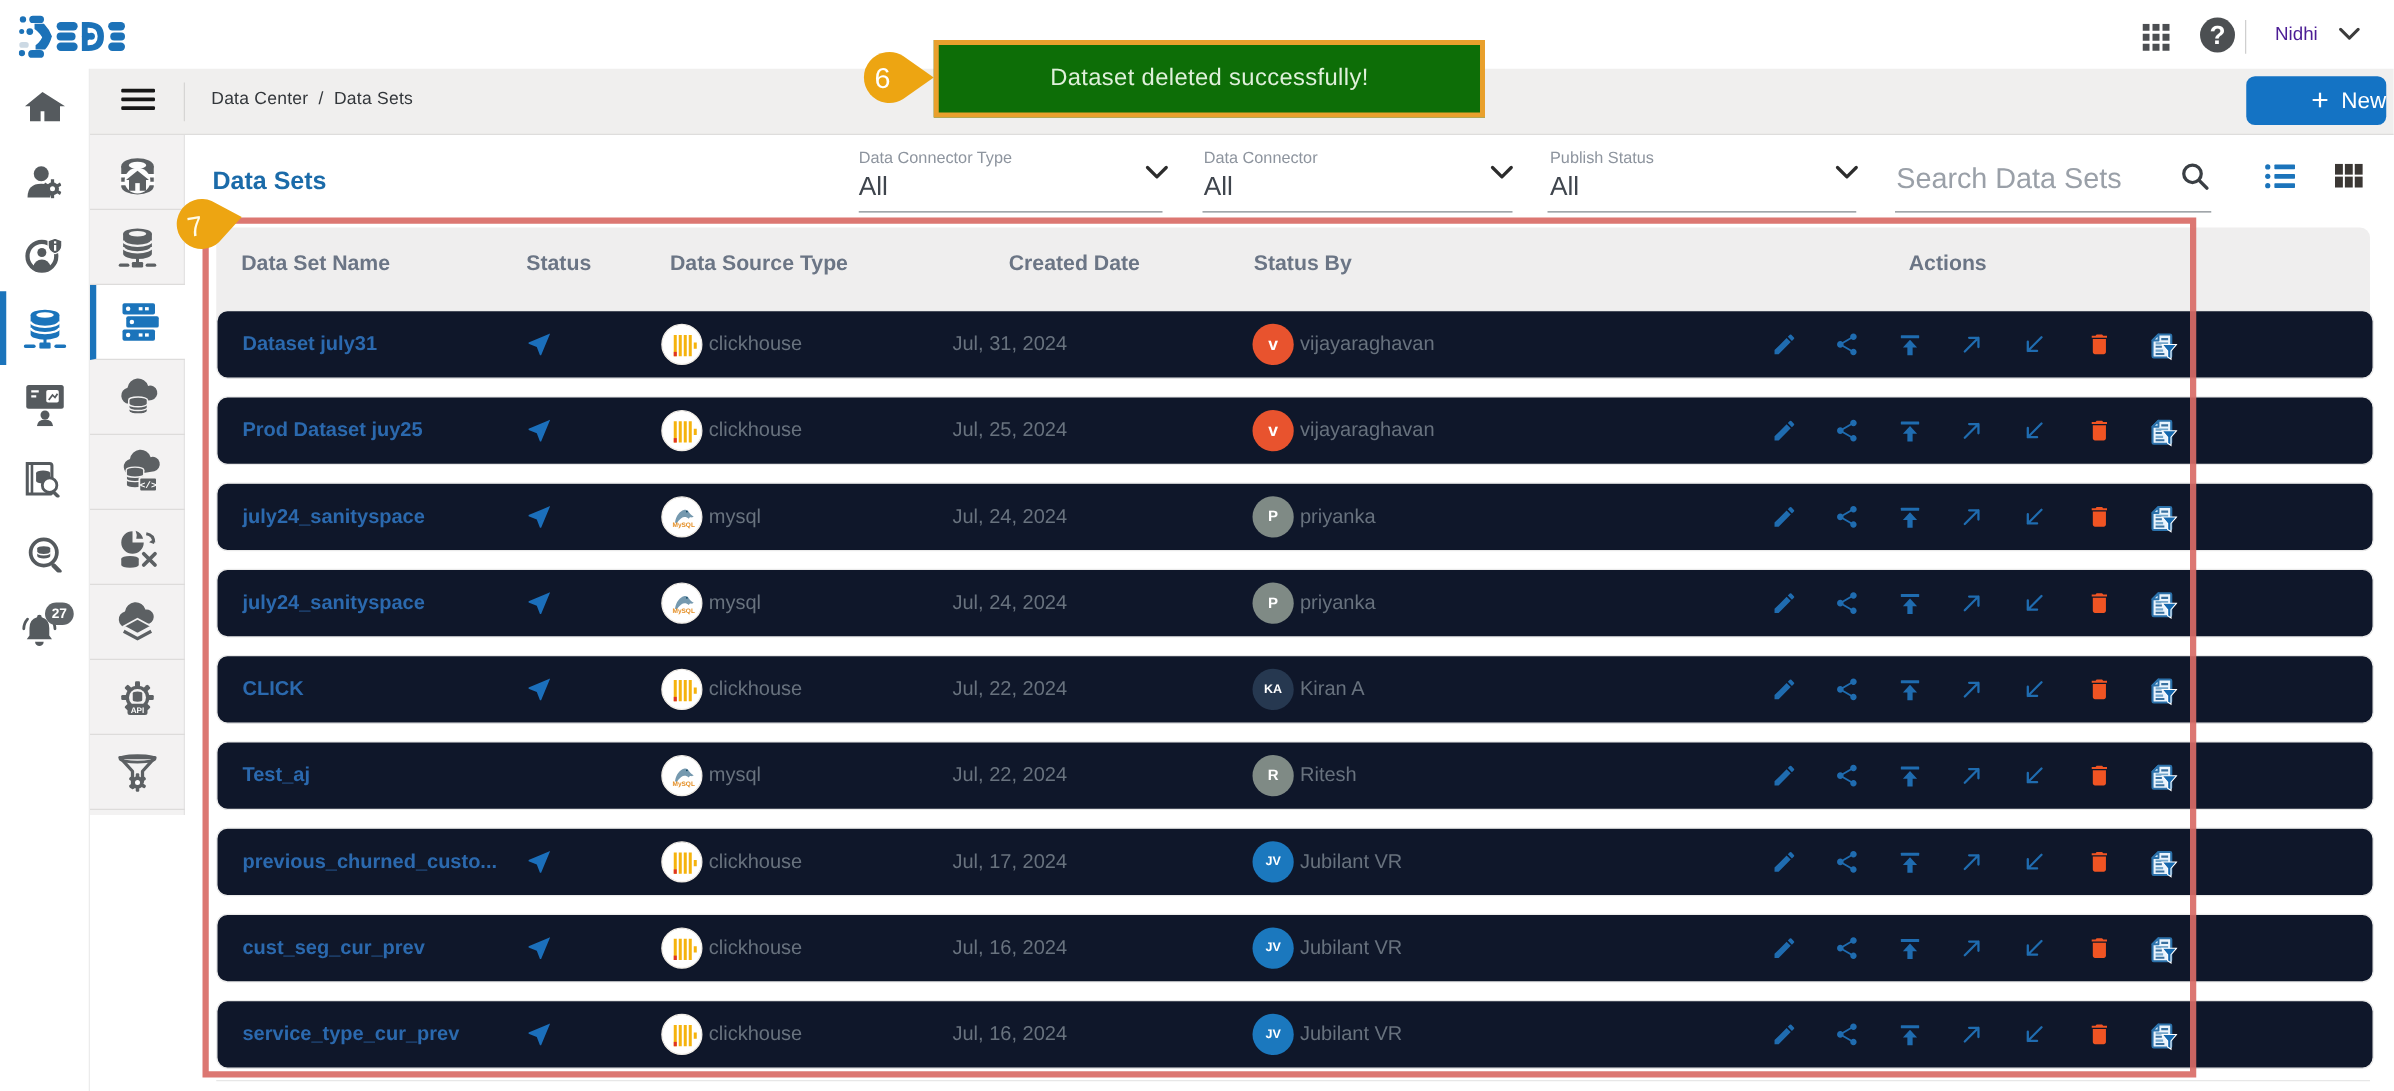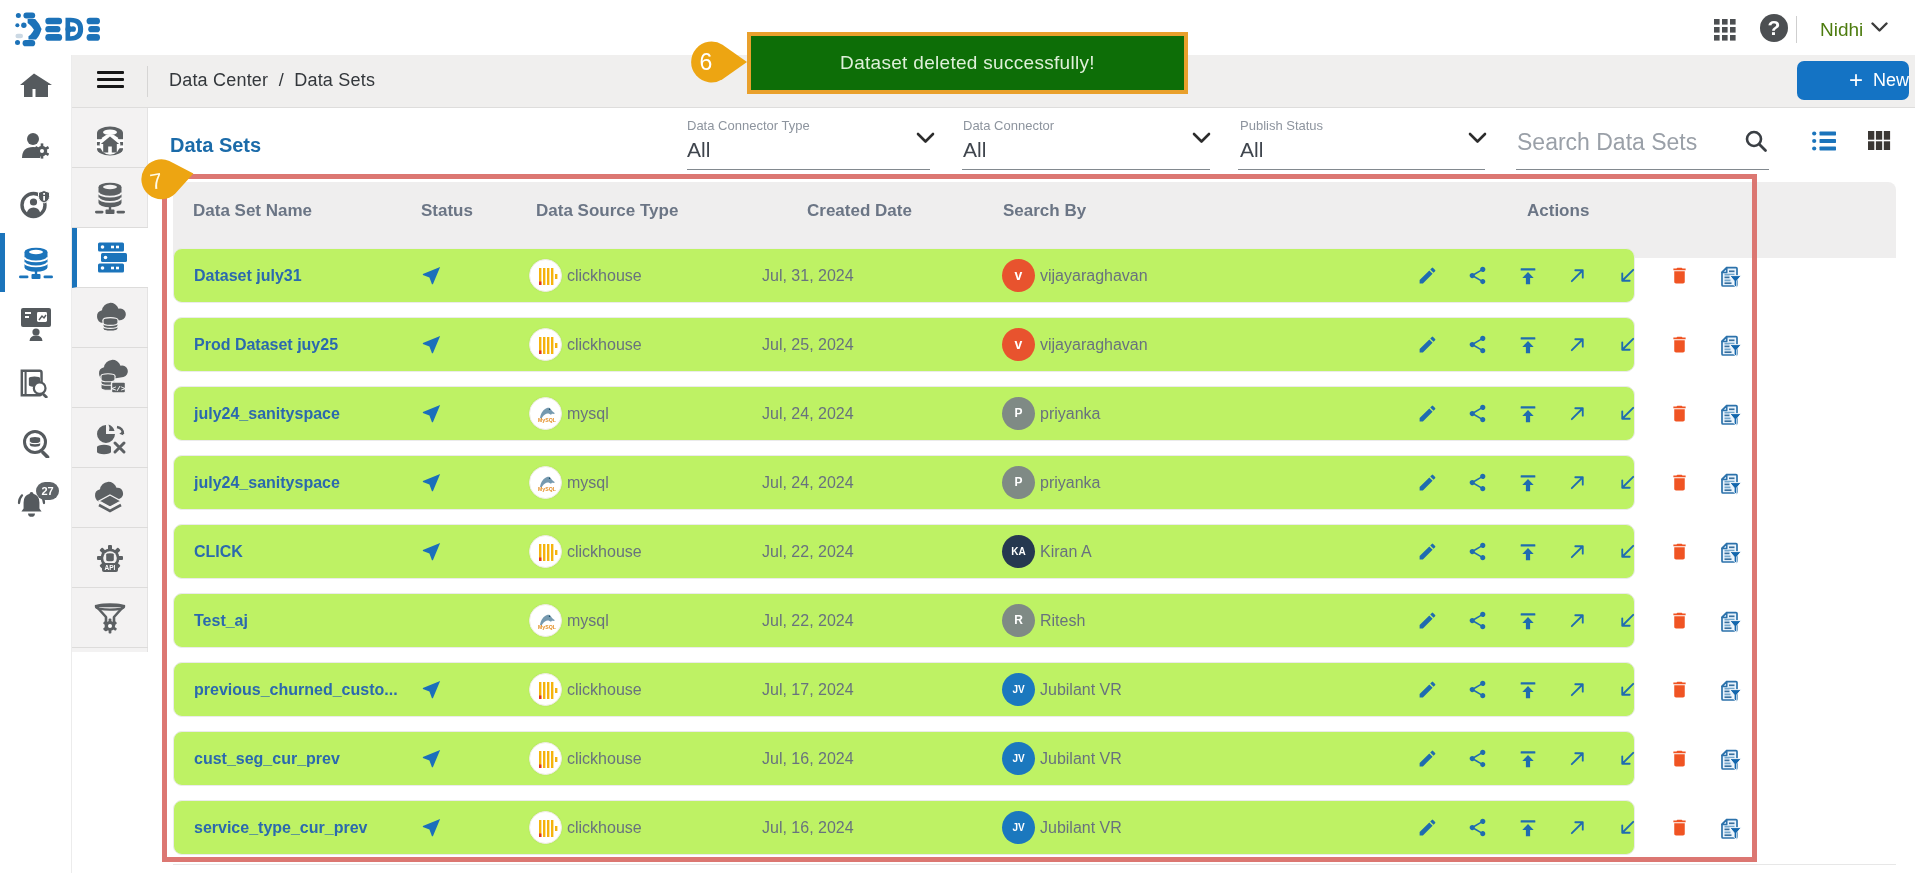--- a/index.html
+++ b/index.html
@@ -6,28 +6,28 @@
   html,body { width:1915px; height:873px; overflow:hidden; background:#fff;
     font-family:"Liberation Sans", sans-serif; }
   #app { position:relative; width:1915px; height:873px; background:#fff; }
   .abs { position:absolute; }
 
   
   #topbar { left:0; top:0; width:1915px; height:55px; background:#fff; }
   #gridicon { left:1714px; top:19px; }
   #helpicon { left:1759px; top:13px; }
   #topdivider { left:1796px; top:16px; width:1px; height:27px; background:#cfcfcf; }
-  #nidhi { left:1820px; top:19px; font-size:19px; color:#4d7c0f; }
+  #nidhi { left:1820px; top:19px; font-size:15px; color:#4c1d95; }
   #nidhichev { left:1871px; top:22px; }
 
   
   #crumbbar { left:72px; top:55px; width:1843px; height:53px; background:#f0efee; border-bottom:1px solid #dedddc; }
   #hamburger { left:97px; top:71px; width:27px; height:17px; }
   #hamburger div { height:3px; background:#161616; margin-bottom:4px; border-radius:1px; }
-  #crumbtext { left:169px; top:70px; font-size:18px; color:#33373b; font-weight:500; letter-spacing:.2px;}
+  #crumbtext { left:169px; top:70px; font-size:14px; color:#33373b; font-weight:500; letter-spacing:.2px;}
   #newbtn { left:1797px; top:61px; width:112px; height:39px; background:#1473c4; border-radius:7px;
      color:#fff; font-size:18px; text-align:right; line-height:38px; }
 
   
   #col1 { left:0; top:55px; width:72px; height:818px; background:#fff; border-right:1px solid #ececec; }
   #c1active { left:0; top:233px; width:5px; height:59px; background:#1b74bb; }
 
   
   #col2 { left:72px; top:108px; width:76px; height:544px; background:#f3f2f2; border-right:1px solid #e4e3e3;}
   .c2cell { position:absolute; left:0; width:76px; height:60px; border-bottom:1px solid #dddcdb;
@@ -38,21 +38,21 @@
   #dstitle { left:170px; top:134px; font-size:20px; font-weight:bold; color:#1b6ba9; }
   .flabel { position:absolute; font-size:13px; color:#8d949e; }
   .fval   { position:absolute; font-size:21px; color:#3f454d; }
   .fline  { position:absolute; height:1px; background:#82898f; top:169px; }
   #searchph { left:1517px; top:129px; font-size:23px; color:#9aa0a8; }
   #searchline { left:1516px; top:169px; width:253px; height:1px; background:#82898f; }
 
   
   #thead { left:173px; top:182px; width:1723px; height:76px; background:#efeeee; border-radius:8px 8px 0 0; }
   .th { position:absolute; top:0; height:58px; line-height:58px; font-size:17px; font-weight:bold; color:#6b7585; }
-  .rowcard { position:absolute; left:173px; width:1462px; height:55px; background:#bef264;
+  .rowcard { position:absolute; left:173px; width:1726px; height:55px; background:#0f172a;
      border:1px solid #ebebeb; border-radius:9px; }
   .rname { position:absolute; left:20px; top:0; height:53px; line-height:53px; font-size:16px; font-weight:bold; color:#2b69ae; }
   .rtype { position:absolute; left:393px; top:0; height:53px; line-height:53px; font-size:16px; color:#68727e; }
   .rdate { position:absolute; left:588px; top:0; height:53px; line-height:53px; font-size:16px; color:#68727e; }
   .rby   { position:absolute; left:866px; top:0; height:53px; line-height:53px; font-size:16px; color:#68727e; }
   .avatar { position:absolute; left:828px; top:10px; width:33px; height:33px; border-radius:50%;
      color:#fff; text-align:center; font-weight:bold; }
   .statusic { position:absolute; left:246px; top:15px; }
   .typeic { position:absolute; left:355px; top:10px; width:33px; height:33px; border-radius:50%;
      background:#fff; border:1px solid #f0ece6; box-shadow:0 0 2px rgba(0,0,0,.06); }
@@ -345,21 +345,21 @@
       <path d="M2 2 L9.5 9.5 L17 2" fill="none" stroke="#2c2c2c" stroke-width="2.6" stroke-linecap="round" stroke-linejoin="round"></path>
     </svg>
 <div class="abs" id="searchph">Search Data Sets</div>
   <div class="abs" id="searchline"></div>
 
   <div class="abs" id="thead">
     <div class="th" style="left:20px;">Data Set Name</div>
     <div class="th" style="left:248px;">Status</div>
     <div class="th" style="left:363px;">Data Source Type</div>
     <div class="th" style="left:592px;margin-left:42px;">Created Date</div>
-    <div class="th" style="left:830px;">Search By</div>
+    <div class="th" style="left:830px;">Status By</div>
     <div class="th" style="left:1354px;">Actions</div>
   </div>
 
   <div id="rows">
 <div class="rowcard" style="top:248px">
   <div class="rname">Dataset july31</div>
   <div class="statusic"><svg width="23" height="23" viewBox="0 0 24 24">
             <path d="M21 3L3 10.53v.98l6.84 2.65L12.48 21h.98L21 3z" fill="#1b6fbb"></path>
           </svg></div>
   <div class="typeic"><svg width="33" height="33" viewBox="0 0 33 33">

